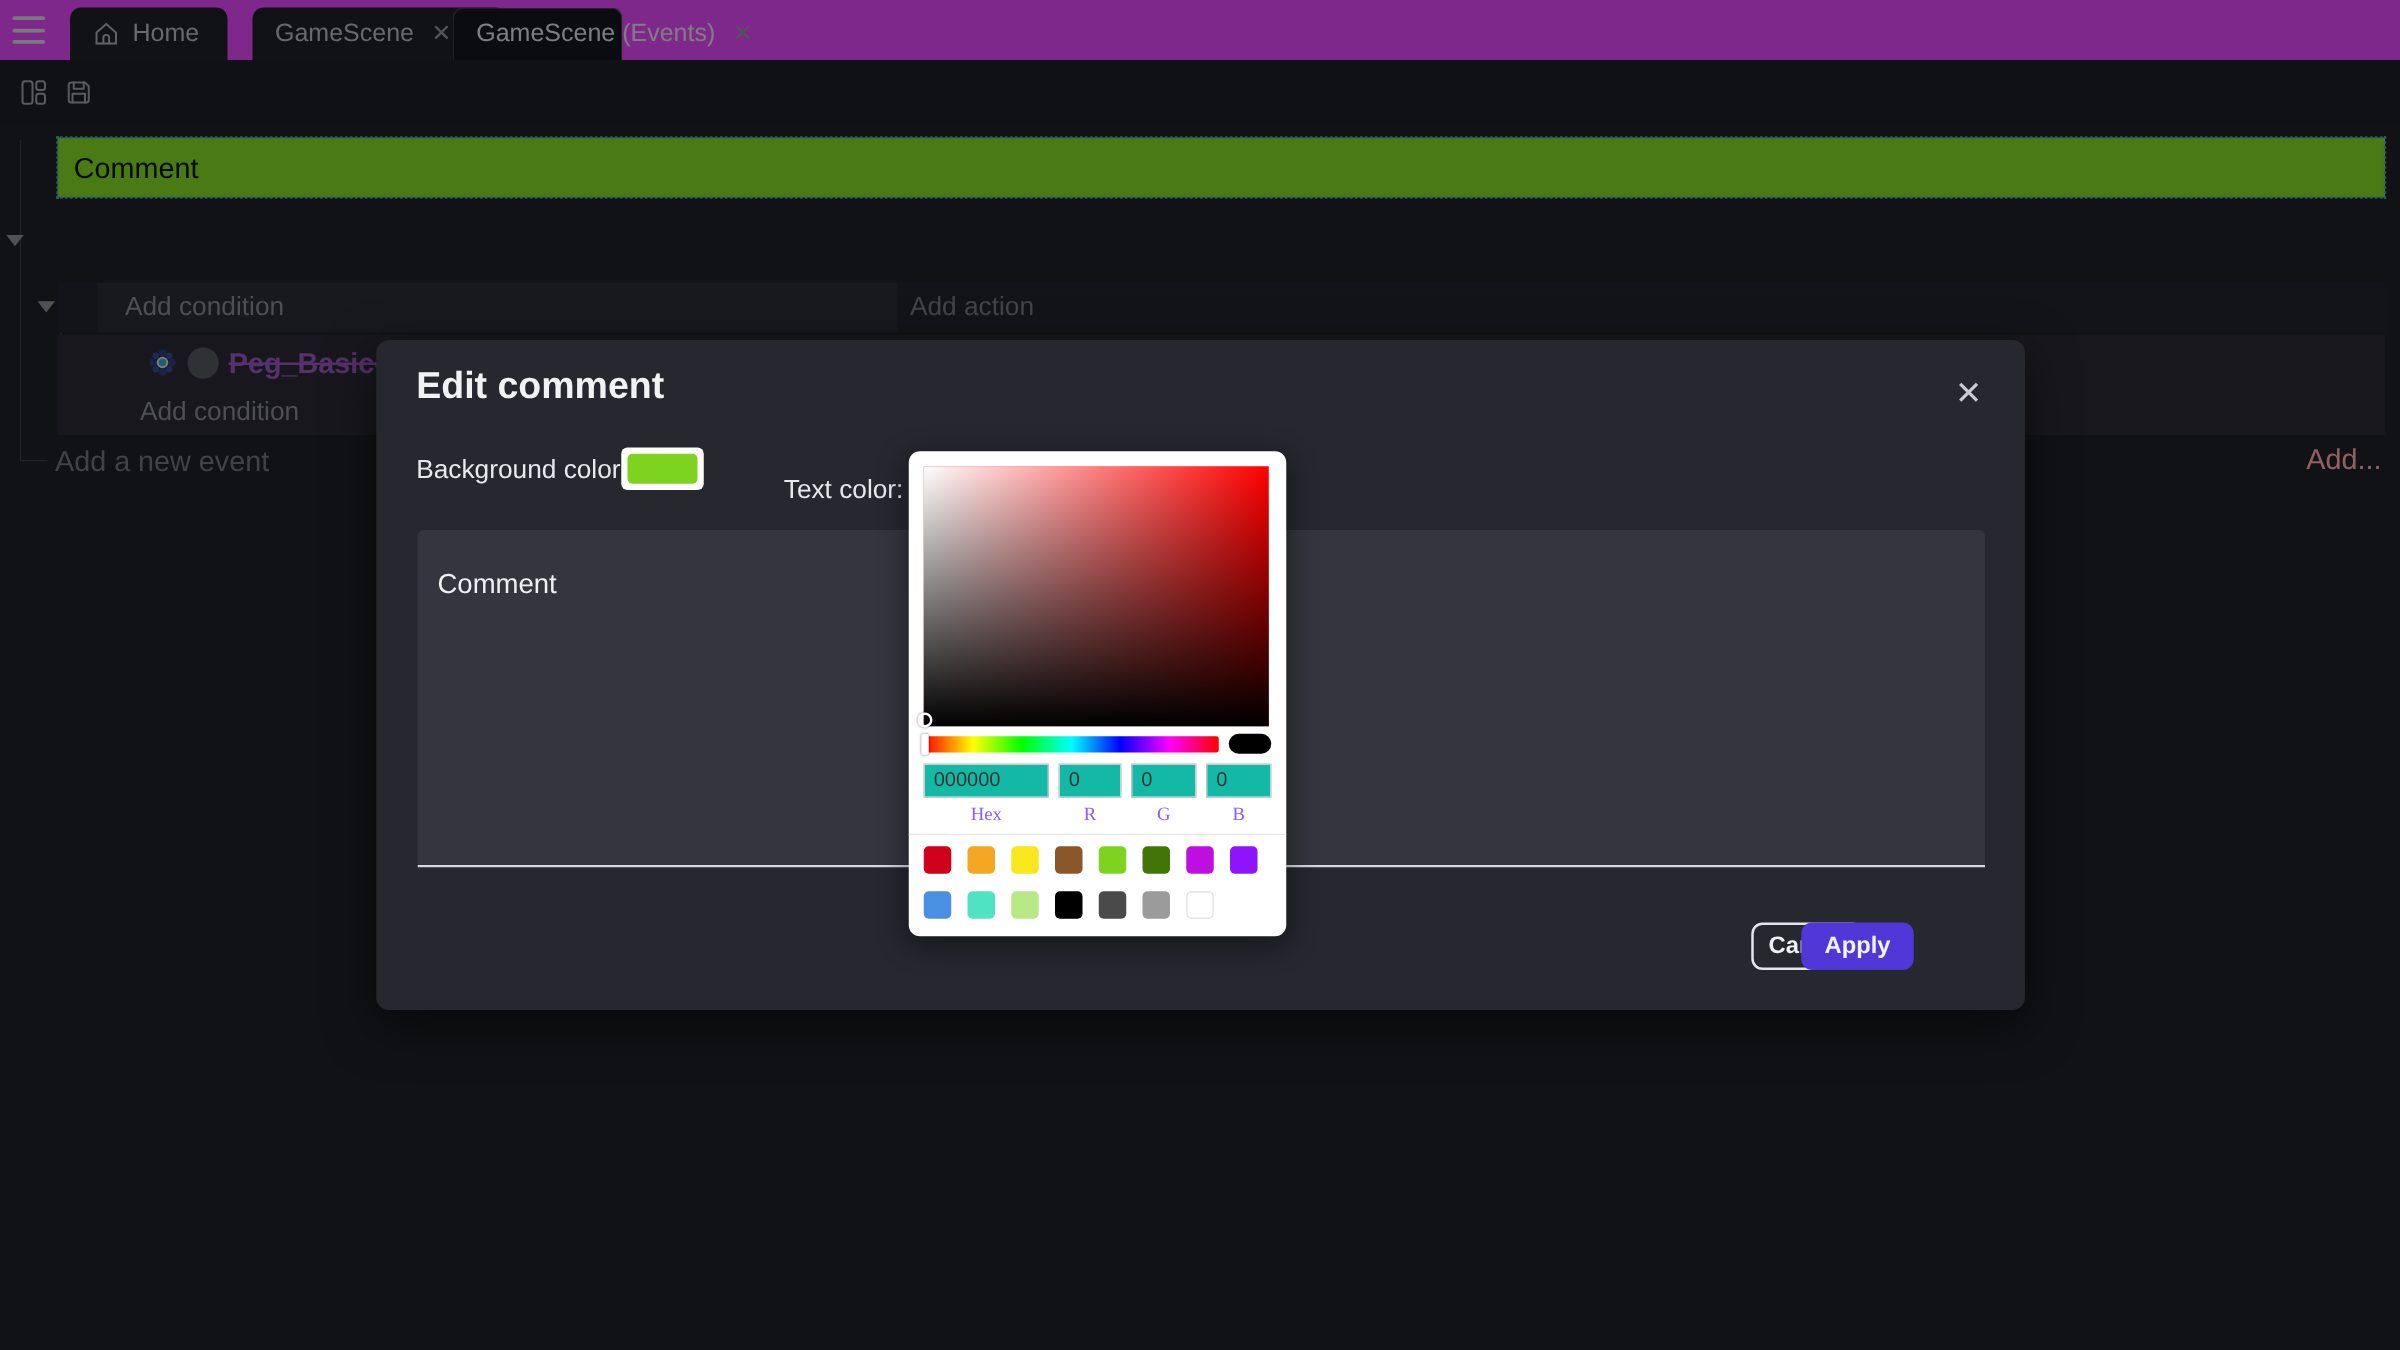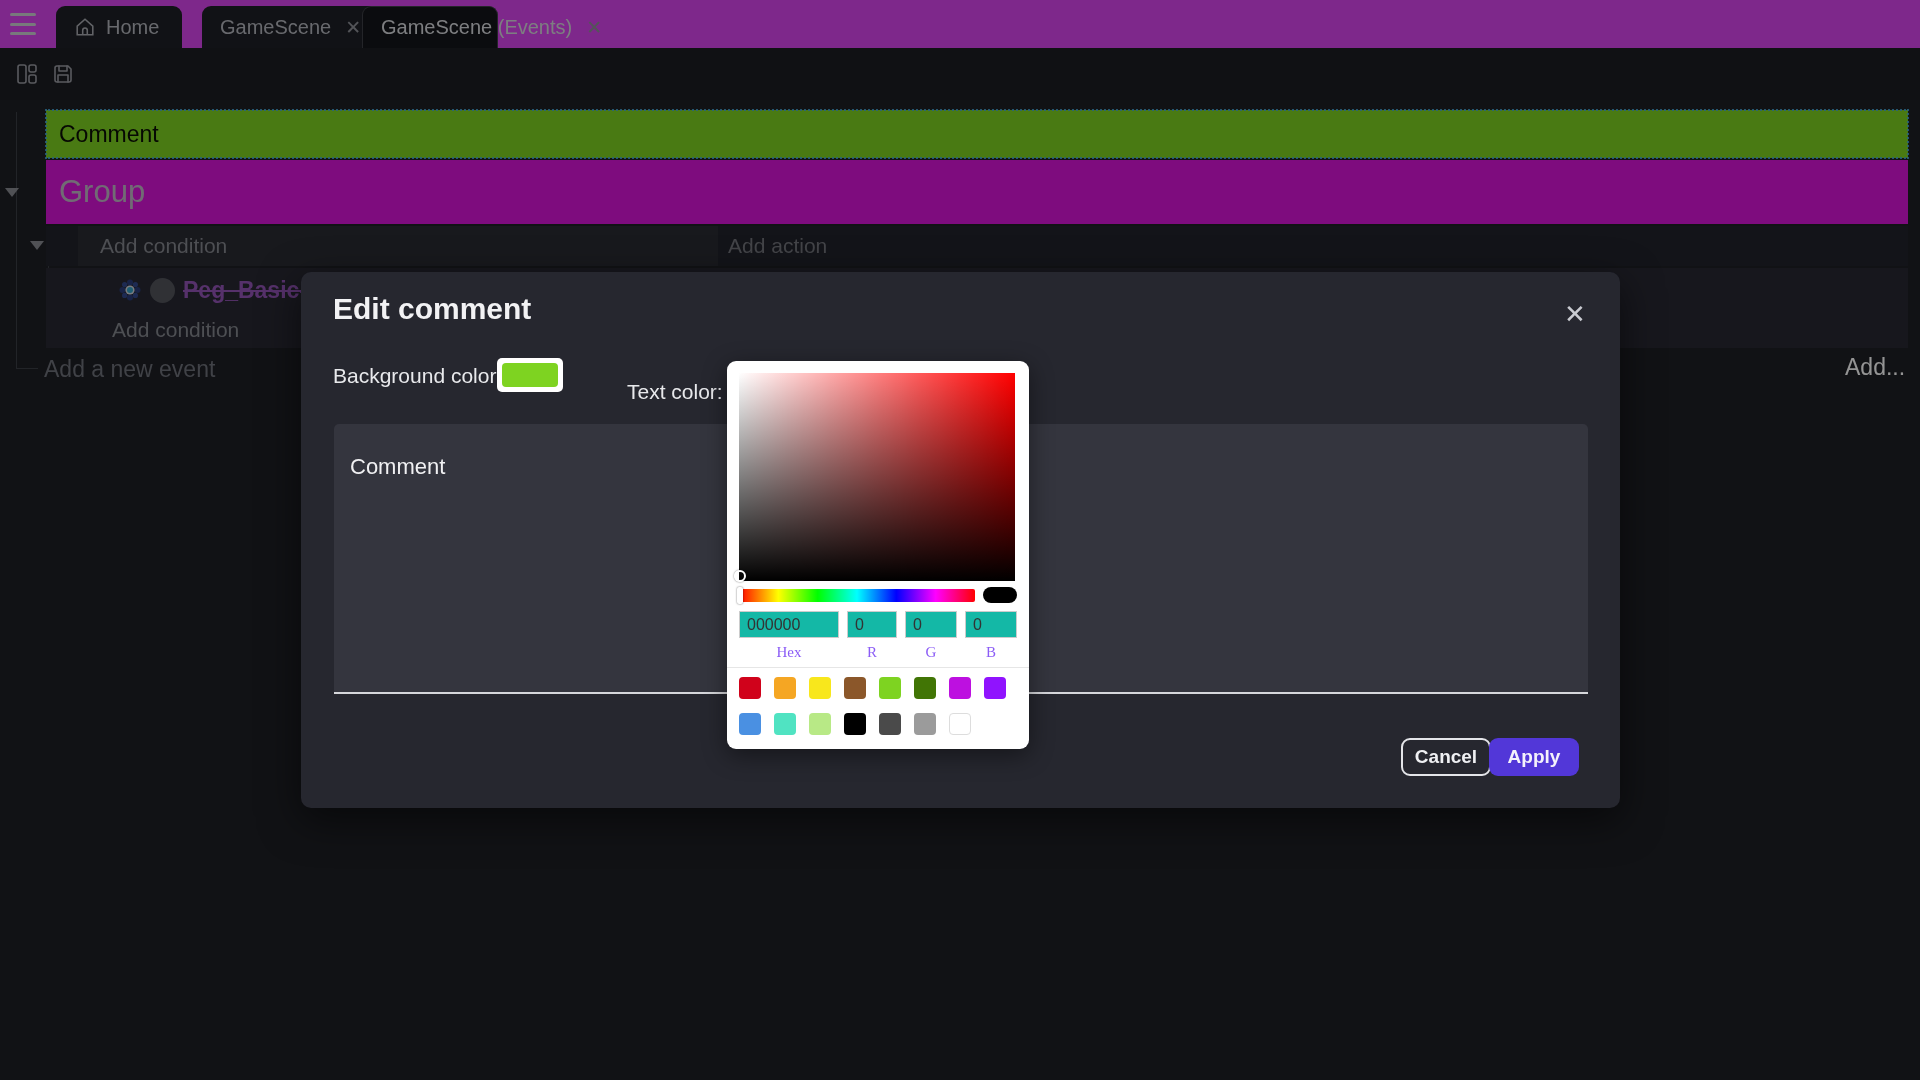--- a/index.html
+++ b/index.html
@@ -34,35 +34,35 @@
   #commentrow{left:46px;top:10px;width:1862px;height:48px;display:flex;align-items:center;padding-left:13px;box-sizing:border-box;font-size:23px;outline:2px dotted rgba(70,170,220,.85);outline-offset:-1px;cursor:pointer;}
   #grouprow{left:46px;top:60px;width:1862px;height:64px;display:flex;align-items:center;padding-left:13px;box-sizing:border-box;font-size:31px;color:#c3b9c9;cursor:pointer;}
   #row-e1{left:46px;top:126px;width:1862px;height:40px;background:#22232b;}
   #cond-e1{left:32px;top:0;width:640px;height:40px;background:#2a2b33;display:flex;align-items:center;padding-left:22px;box-sizing:border-box;font-size:21px;color:#86888f;cursor:pointer;}
   #act-e1{left:682px;top:0;height:40px;display:flex;align-items:center;font-size:21px;color:#74767d;cursor:pointer;}
   #row-e2{left:46px;top:168px;width:1862px;height:44px;background:#282933;display:flex;align-items:center;gap:8px;padding-left:72px;box-sizing:border-box;}
   #row-e2b{left:46px;top:212px;width:1862px;height:36px;background:#282933;display:flex;align-items:center;padding-left:66px;box-sizing:border-box;font-size:21px;color:#86888f;}
   .objcircle{width:25px;height:25px;border-radius:50%;background:#53555c;}
   #peg-label{font-size:23px;font-weight:bold;color:#9455b8;text-decoration:line-through;cursor:pointer;}
   #addnew{left:44px;top:256px;font-size:23px;color:#6f727a;cursor:pointer;}
-  #addmore{left:1845px;top:254px;font-size:23px;color:#ffffff;cursor:pointer;white-space:nowrap;}
+  #addmore{left:1845px;top:254px;font-size:23px;color:#fca5a5;cursor:pointer;white-space:nowrap;}
 
   
   #backdrop{left:0;top:0;width:1920px;height:1080px;background:rgba(0,0,0,.42);z-index:40;}
   #dialog{left:301px;top:272px;width:1319px;height:536px;background:#26272f;border-radius:10px;z-index:60;box-shadow:0 12px 40px rgba(0,0,0,.55);}
   #dlg-title{left:32px;top:20px;font-size:30px;font-weight:bold;color:#f2f2f4;}
   #dlg-close{left:1258px;top:26px;width:32px;height:32px;display:flex;align-items:center;justify-content:center;color:#c9cbd1;font-size:26px;cursor:pointer;}
   .dlg-label{top:92px;font-size:21px;color:#e8e9ec;}
   #bgswatch{left:196px;top:86px;width:66px;height:34px;background:#ffffff;border-radius:5px;display:flex;align-items:center;justify-content:center;cursor:pointer;}
   #bgswatch .inner{width:56px;height:24px;border-radius:4px;}
   #dlg-textarea{left:33px;top:152px;width:1254px;height:270px;background:#34353e;border-radius:5px 5px 0 0;border-bottom:2px solid #d6d7db;box-sizing:border-box;cursor:text;}
   #dlg-textarea .content{position:absolute;left:16px;top:30px;font-size:22px;color:#f0f0f2;}
   .dlgbtn{top:466px;width:90px;height:38px;border-radius:9px;display:flex;align-items:center;justify-content:center;font-size:19px;font-weight:bold;cursor:pointer;box-sizing:border-box;}
   #cancelbtn{left:1100px;border:2px solid #e4e5e9;color:#eff0f3;}
-  #applybtn{left:1188px;color:#f4f2fb;}
+  #applybtn{left:1140px;color:#f4f2fb;}
 
   
   #picker{left:727px;top:361px;width:302px;height:388px;background:#ffffff;border-radius:9px;z-index:70;box-shadow:0 6px 24px rgba(0,0,0,.45);}
   #satbox{left:12px;top:12px;width:276px;height:208px;background:
       linear-gradient(to top, #000, rgba(0,0,0,0)),
       linear-gradient(to right, #fff, rgba(255,255,255,0)),
       #f00;cursor:crosshair;}
   #satcursor{left:-5px;top:197px;width:12px;height:12px;border:2px solid #fff;border-radius:50%;box-sizing:border-box;box-shadow:0 0 2px rgba(0,0,0,.6);}
   #huebar{left:12px;top:228px;width:236px;height:13px;border-radius:2px;background:linear-gradient(to right,#f00,#ff0,#0f0,#0ff,#00f,#f0f,#f00);cursor:pointer;}
   #huecursor{left:-2px;top:-2px;width:6px;height:17px;background:#fff;border-radius:2px;box-shadow:0 0 2px rgba(0,0,0,.6);}
@@ -209,23 +209,20 @@
     <div class="abs treeline" style="left:16px;top:268px;width:22px;height:1px;"></div>
     <div class="abs chev" style="left:5px;top:88px;"></div>
     <div class="abs treeline" style="left:48px;top:130px;width:1px;height:112px;"></div>
     <div class="abs treeline" style="left:48px;top:242px;width:14px;height:1px;"></div>
     <div class="abs chev" style="left:30px;top:141px;"></div>
 
     <div id="commentrow" class="abs" style="background: rgb(126, 211, 33);">
       <span style="color:#0c0f06;">Comment</span>
     </div>
 
-    <div id="grouprow" class="abs" style="background: rgb(217, 22, 217);">
-      <span>Group</span>
-    </div>
 
     <div id="row-e1" class="abs">
       <div id="cond-e1" class="abs">
         <span>Add condition</span>
       </div>
       <div id="act-e1" class="abs">
         <span>Add action</span>
       </div>
     </div>
 

